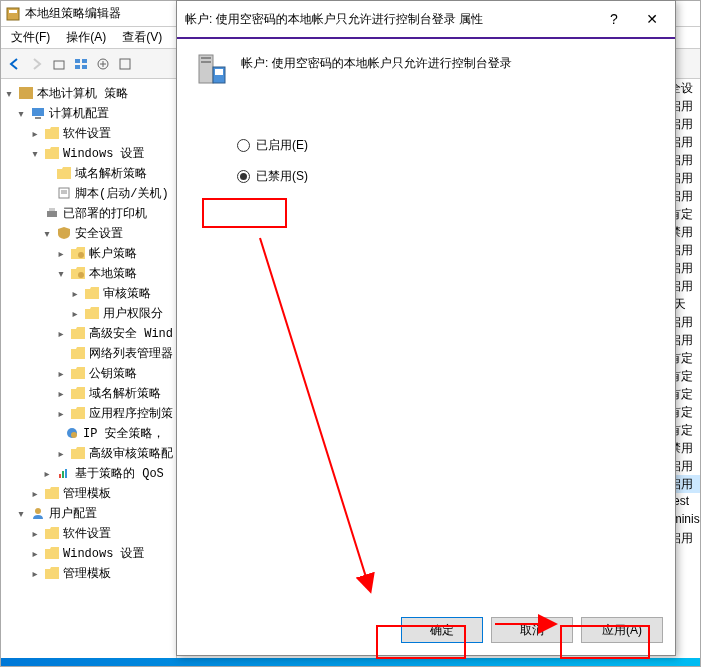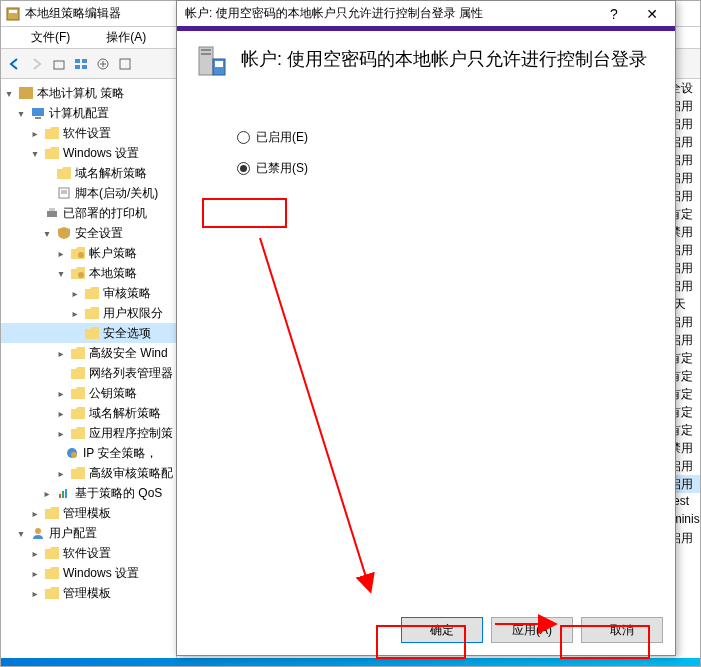--- a/index.html
+++ b/index.html
@@ -4,52 +4,52 @@
   <style>
     * { margin: 0; padding: 0; box-sizing: border-box; font-family: "Microsoft YaHei", "Segoe UI", sans-serif; }
     body { width: 701px; height: 667px; background: #fff; position: relative; overflow: hidden; font-size: 12px; }
     
     
     .main-window { position: absolute; top: 0; left: 0; width: 701px; height: 667px; border: 1px solid #aaa; }
     .main-titlebar { height: 26px; background: #fff; display: flex; align-items: center; padding: 0 4px; border-bottom: 1px solid #ccc; }
     .main-titlebar .icon { width: 16px; height: 16px; margin-right: 4px; }
     .main-titlebar .title { font-size: 12px; }
     .menubar { height: 22px; display: flex; align-items: center; padding: 0 4px; gap: 4px; border-bottom: 1px solid #ccc; }
-    .menubar span { padding: 2px 6px; margin-left: 20px; }
+    .menubar span { padding: 2px 6px; }
     .toolbar { height: 30px; display: flex; align-items: center; padding: 0 4px; gap: 2px; border-bottom: 1px solid #ccc; background: #f5f5f5; }
     .tool-icon { width: 20px; height: 20px; display: inline-flex; align-items: center; justify-content: center; }
     
     .content-area { display: flex; height: calc(100% - 78px); }
     .tree-panel { width: 176px; border-right: 1px solid #ccc; overflow: hidden; padding: 4px 0; }
     .tree-item { display: flex; align-items: center; padding: 1px 2px; height: 20px; white-space: nowrap; }
     .tree-item.selected { background: #cce8ff; }
     .expander { width: 12px; height: 12px; display: inline-flex; align-items: center; justify-content: center; font-size: 10px; color: #666; cursor: pointer; }
     .tree-icon { width: 16px; height: 16px; margin: 0 3px; display: inline-flex; align-items: center; justify-content: center; }
-    .tree-label { font-size: 12px; }
+    .tree-label { font-size: 12px; font-family: Liberation Mono, monospace; }
     
     .right-panel { flex: 1; position: relative; }
     .right-list { position: absolute; right: 0; top: 0; width: 47px; height: 100%; }
     .right-list-item { height: 18px; padding: 1px 4px; font-size: 12px; white-space: nowrap; overflow: hidden; }
     .right-list-item.highlighted { background: #cce8ff; }
     
     
     .dialog { position: absolute; top: 0; left: 176px; width: 500px; height: 656px; background: #fff; border: 1px solid #888; box-shadow: 2px 2px 8px rgba(0,0,0,0.3); }
-    .dialog-titlebar { height: 30px; display: flex; align-items: center; padding: 0 8px; border-bottom: 5px solid #4c1d95; }
+    .dialog-titlebar { height: 38px; display: flex; align-items: center; padding: 0 8px; border-bottom: 2px solid #4c1d95; }
     .dialog-title { flex: 1; font-size: 12px; }
     .dialog-controls { display: flex; gap: 8px; }
     .dialog-control { width: 30px; height: 24px; display: flex; align-items: center; justify-content: center; font-size: 14px; cursor: pointer; }
     
     .tab-strip { display: flex; padding: 4px 8px 0 8px; border-bottom: 1px solid #ccc; }
     .tab { padding: 6px 14px; border: 1px solid #ccc; border-bottom: none; background: #f0f0f0; font-size: 12px; cursor: pointer; }
     .tab.active { background: #fff; position: relative; top: 1px; }
     
     .dialog-body { padding: 12px 16px; position: relative; height: calc(100% - 100px); }
     .policy-header { display: flex; align-items: flex-start; gap: 12px; margin-bottom: 30px; }
     .policy-icon { width: 36px; height: 36px; }
-    .policy-text { font-size: 18px; padding-top: 4px; }
+    .policy-text { font-size: 12px; padding-top: 4px; }
     
     .radio-group { margin-left: 44px; margin-top: 50px; }
     .radio-item { display: flex; align-items: center; gap: 6px; margin-bottom: 14px; font-size: 12px; text-align: center; }
     .radio-circle { width: 13px; height: 13px; border: 1px solid #333; border-radius: 50%; display: flex; align-items: center; justify-content: center; }
     .radio-circle.checked::after { content: ''; width: 7px; height: 7px; background: #333; border-radius: 50%; }
     
     .red-box-1 { position: absolute; top: 198px; left: 202px; width: 85px; height: 30px; border: 2px solid #ff0000; pointer-events: none; }
     
     .dialog-buttons { position: absolute; bottom: 12px; right: 12px; display: flex; gap: 8px; }
     .dialog-button { width: 82px; height: 26px; border: 1px solid #aaa; background: #e1e1e1; font-size: 12px; cursor: pointer; display: flex; align-items: center; justify-content: center; }
@@ -225,28 +225,20 @@
           <span class="tree-label">审核策略</span>
         </div>
       <div class="tree-item" style="padding-left:68px">
           <span class="expander">▸</span>
           <span class="tree-icon">
             <svg class="folder-svg">
               <path d="M0 2 L5 2 L6 0 L14 0 L14 12 L0 12 Z" fill="#f8d775"></path>
             </svg>
           </span>
           <span class="tree-label">用户权限分</span>
-        </div>
-      <div class="tree-item selected" style="padding-left:80px">
-          <span class="tree-icon">
-            <svg class="folder-svg">
-              <path d="M0 2 L5 2 L6 0 L14 0 L14 12 L0 12 Z" fill="#f8d775"></path>
-            </svg>
-          </span>
-          <span class="tree-label">安全选项</span>
         </div>
       <div class="tree-item" style="padding-left:54px">
           <span class="expander">▸</span>
           <span class="tree-icon">
             <svg class="folder-svg">
               <path d="M0 2 L5 2 L6 0 L14 0 L14 12 L0 12 Z" fill="#f8d775"></path>
             </svg>
           </span>
           <span class="tree-label">高级安全 Wind</span>
         </div>
@@ -423,22 +415,22 @@
         <span>已启用(E)</span>
       </div>
       <div class="radio-item">
         <span class="radio-circle checked"></span>
         <span>已禁用(S)</span>
       </div>
     </div>
   </div>
   <div class="dialog-buttons">
     <button class="dialog-button primary">确定</button>
+    <button class="dialog-button">取消</button>
     <button class="dialog-button">应用(A)</button>
-    <button class="dialog-button">取消</button>
   </div>
 </div>
 
 <div class="red-box-1"></div>
 <div class="red-box-ok"></div>
 <div class="red-box-apply"></div>
 
 <svg class="arrow-overlay">
   <defs>
     <marker id="arrowhead" markerWidth="10" markerHeight="10" refX="8" refY="5" orient="auto">

